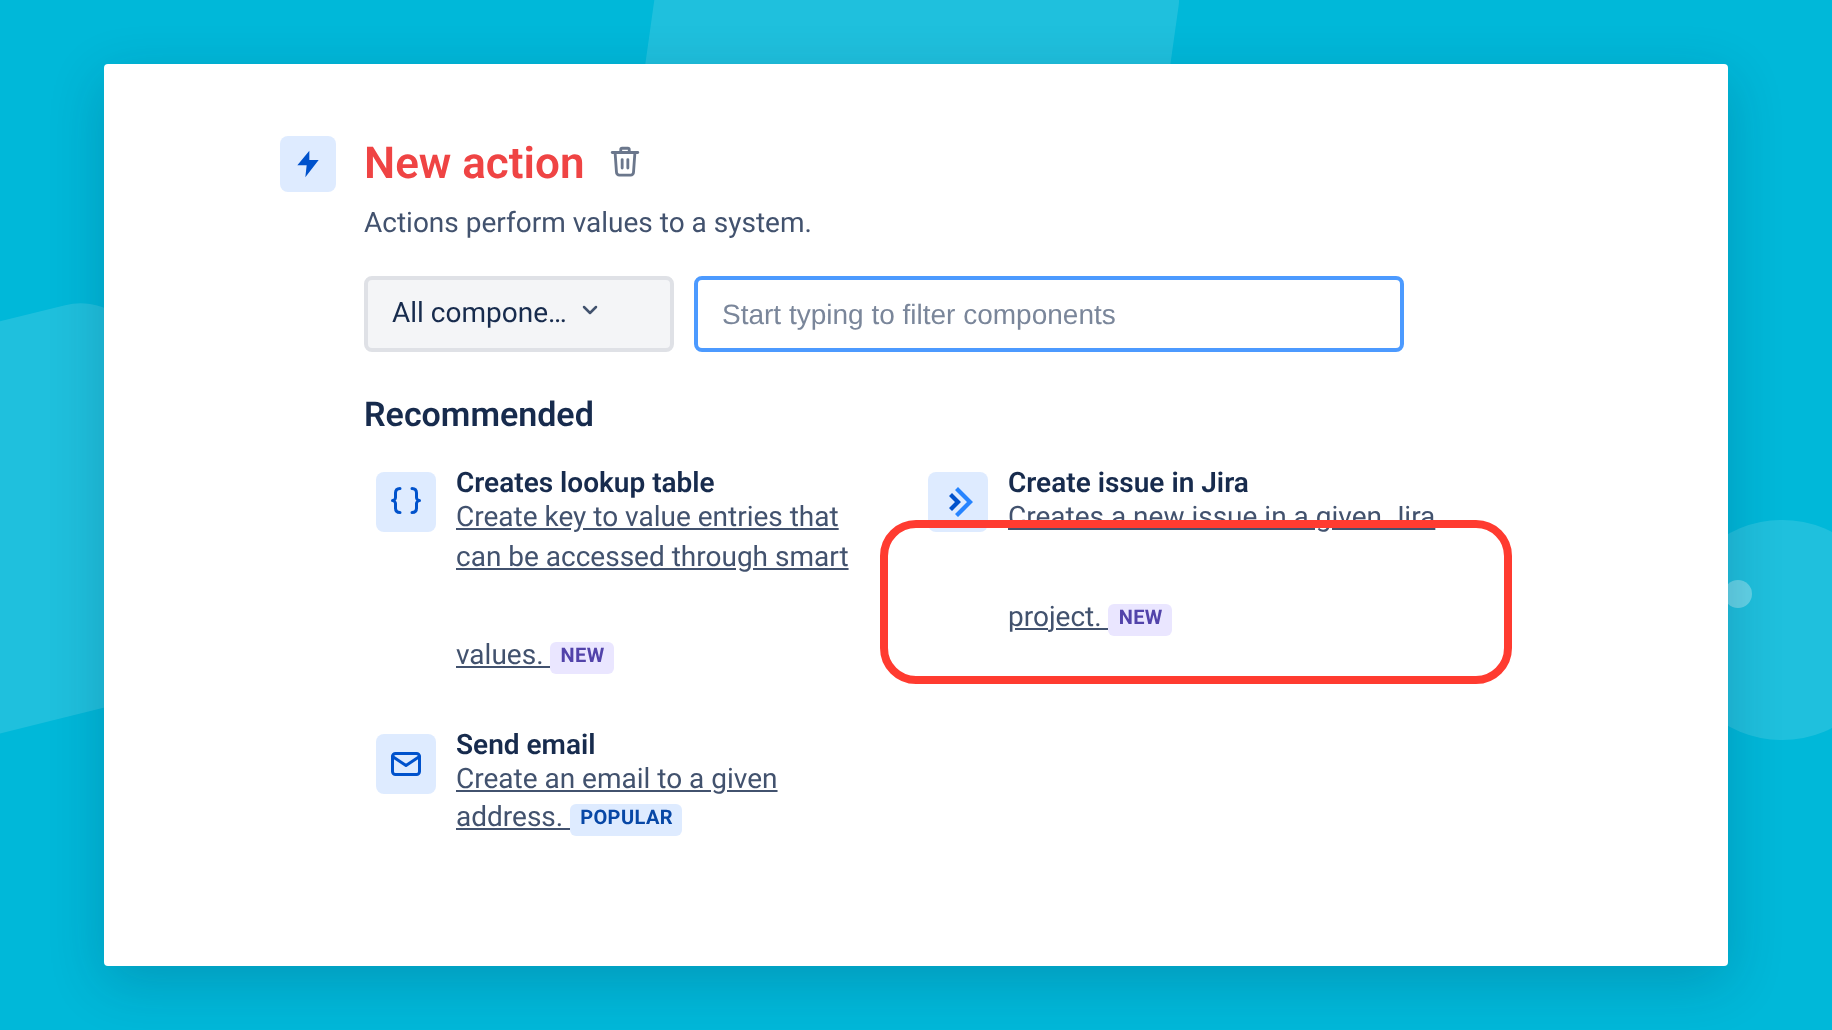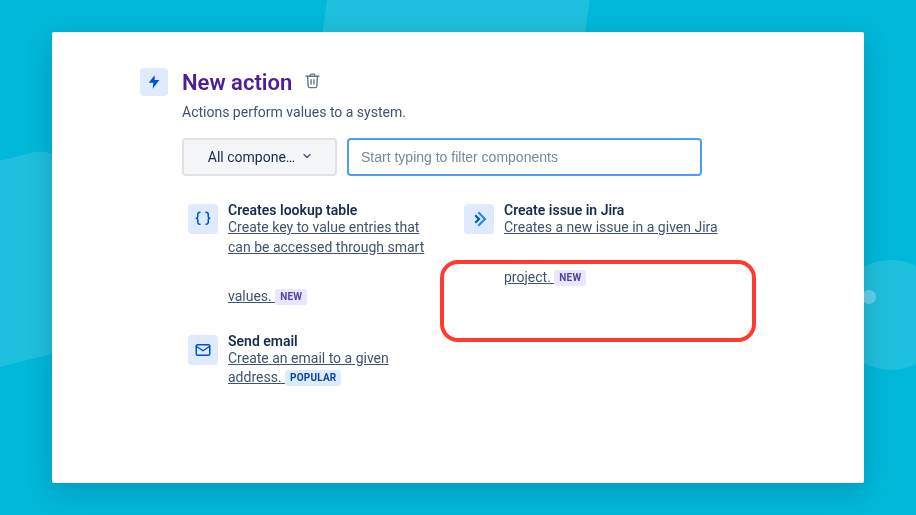--- a/index.html
+++ b/index.html
@@ -42,21 +42,21 @@
       background: #DEEBFF;
       border-radius: 4px;
       display: flex;
       align-items: center;
       justify-content: center;
     }
     .bolt-badge svg { width: 16px; height: 16px; }
     .title {
       font-size: 22px;
       font-weight: 600;
-      color: #4c1d95;
+      color: #ef4444;
     }
     .trash-icon svg { width: 17px; height: 17px; }
     .trash-icon { color: #6B778C; margin-left: -2px; cursor: pointer; }
     .subtitle {
       margin: 8px 0 18px 42px;
       font-size: 14px;
       color: #42526E;
     }
     .controls {
       display: flex;
@@ -64,21 +64,21 @@
       margin-left: 42px;
       margin-bottom: 22px;
     }
     .select {
       width: 155px;
       height: 38px;
       border: 2px solid #DFE1E6;
       border-radius: 4px;
       display: flex;
       align-items: center;
-      justify-content: center;
+      justify-content: flex-start;
       padding: 0 10px 0 12px;
       font-size: 14px;
       color: #172B4D;
       background: #F4F5F7;
       cursor: pointer;
     }
     .select .label {
       white-space: nowrap;
       overflow: hidden;
       text-overflow: ellipsis;
@@ -193,20 +193,21 @@
       <span class="label">All compone…</span>
       <span class="chev">
         <svg width="12" height="12" viewBox="0 0 24 24" fill="none" stroke="currentColor" stroke-width="2.5" stroke-linecap="round" stroke-linejoin="round">
             <polyline points="6 9 12 15 18 9"></polyline>
           </svg>
       </span>
     </div>
     <input class="filter-input" type="text" placeholder="Start typing to filter components" style="">
   </div>
 
+  <div class="section-title">Recommended</div>
 
   <div class="grid">
 
     <div class="item">
       <div class="icon-box">
         <svg viewBox="0 0 24 24" fill="none" stroke="#0052CC" stroke-width="2" stroke-linecap="round" stroke-linejoin="round">
           <path d="M8 3c-2 0-3 1-3 3v3c0 1-1 2-2 2 1 0 2 1 2 2v3c0 2 1 3 3 3"></path>
           <path d="M16 3c2 0 3 1 3 3v3c0 1 1 2 2 2-1 0-2 1-2 2v3c0 2-1 3-3 3"></path>
         </svg>
       </div>

